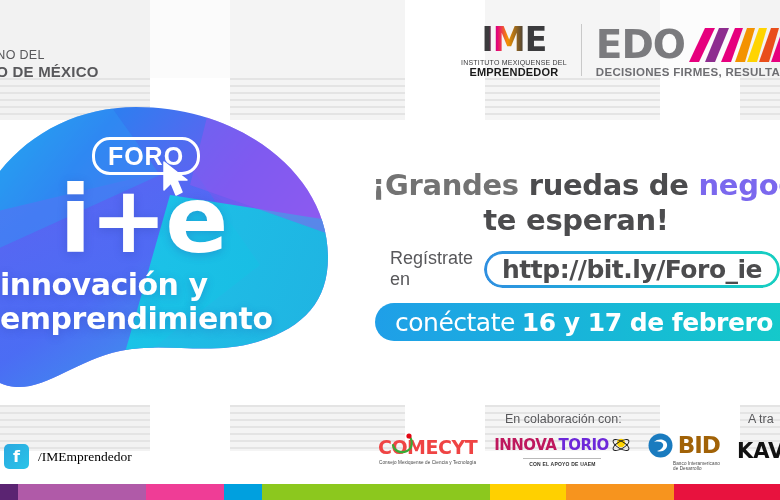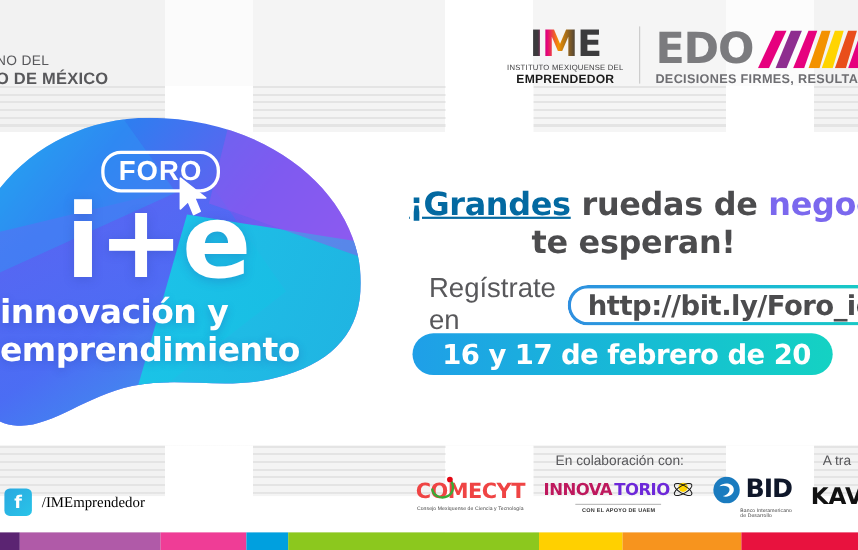--- a/index.html
+++ b/index.html
@@ -104,28 +104,28 @@
   .edo-tag { font-size:11.5px; font-weight:bold; color:#6e6e72; letter-spacing:0.3px; margin-top:4px; }
 
   
   .headline {
     position:absolute; left:372px; top:168px; width:500px;
     font-family:"DejaVu Sans", sans-serif; font-weight:bold;
     font-size:29px; line-height:1.22; letter-spacing:-0.3px;
     color:#4c4c4e;
   }
   .headline .l2 { width:408px; text-align:center; }
-  .hl-cyan   { color:#0369a1;text-decoration:underline; }
+  .hl-cyan   { color:#737373; }
   .hl-purple { color:#7b68ee; }
 
   .reg-row {
     position:absolute; left:390px; top:248px;
     display:flex; align-items:center; gap:11px;
   }
-  .reg-label { font-size:25px; color:#58585b; font-family:"Liberation Sans", sans-serif; }
+  .reg-label { font-size:18px; color:#58585b; font-family:"Liberation Sans", sans-serif; }
   .url-pill {
     position:relative; height:37px; padding:0 18px;
     display:flex; align-items:center;
     border-radius:19px; background:#ffffff;
   }
   .url-pill::before {
     content:""; position:absolute; inset:0; border-radius:19px; padding:3px;
     background:linear-gradient(90deg,#2f8fe0 0%,#1bb3d9 50%,#17cfc0 100%);
     -webkit-mask:linear-gradient(#000 0 0) content-box, linear-gradient(#000 0 0);
     -webkit-mask-composite:xor; mask-composite:exclude;
@@ -185,21 +185,21 @@
     font-size:19px; color:#ef4444; letter-spacing:-0.5px; line-height:1;
   }
   .sp-sub { font-size:4.6px; color:#444; margin-top:2.5px; letter-spacing:0.1px; white-space:nowrap; }
   .innov { display:flex; align-items:center; gap:2px; }
   .innov-a { font-family:"DejaVu Sans", sans-serif; font-weight:bold; font-size:15px; color:#be185d; letter-spacing:-0.5px; }
   .innov-b { font-family:"DejaVu Sans", sans-serif; font-weight:bold; font-size:15px; color:#6d28d9; letter-spacing:-0.5px; }
   .atom { width:20px; height:20px; }
   .innov-rule { width:78px; height:1px; background:#b9b9b9; margin-top:3px; }
   .innov-foot { font-size:5px; font-weight:bold; color:#333; margin-top:2px; letter-spacing:0.2px; }
   .bid-row { display:flex; align-items:center; gap:5px; }
-  .bid-txt { font-family:"DejaVu Sans", sans-serif; font-weight:bold; font-size:23px; color:#0f172a; letter-spacing:-1px; }
+  .bid-txt { font-family:"DejaVu Sans", sans-serif; font-weight:bold; font-size:23px; color:#a16207; letter-spacing:-1px; }
   .kavak { font-family:"DejaVu Sans", sans-serif; font-weight:bold; font-size:21px; color:#111; letter-spacing:0px; }
 
   
   .strip { position:absolute; left:0; bottom:0; width:780px; height:16px; display:flex; }
   .strip i { display:block; height:100%; }
 </style>
 </head>
 <body>
 
 <div id="banner">
@@ -306,20 +306,21 @@
   </div>
 
   <div class="reg-row">
     <span class="reg-label">Regístrate en</span>
     <span class="url-pill">
       <span>http://bit.ly/Foro_ie</span>
     </span>
   </div>
 
   <div class="date-pill">
+    <span class="light">conéctate</span>
     <span class="bold">16 y 17 de febrero de 20</span>
   </div>
 
   <div class="social fb">
     <span class="sicon fb">f</span>
     <span class="shandle">/IMEmprendedor</span>
   </div>
 
   <div class="collab-label">En colaboración con:</div>
   <div class="thru-label">A tra</div>

